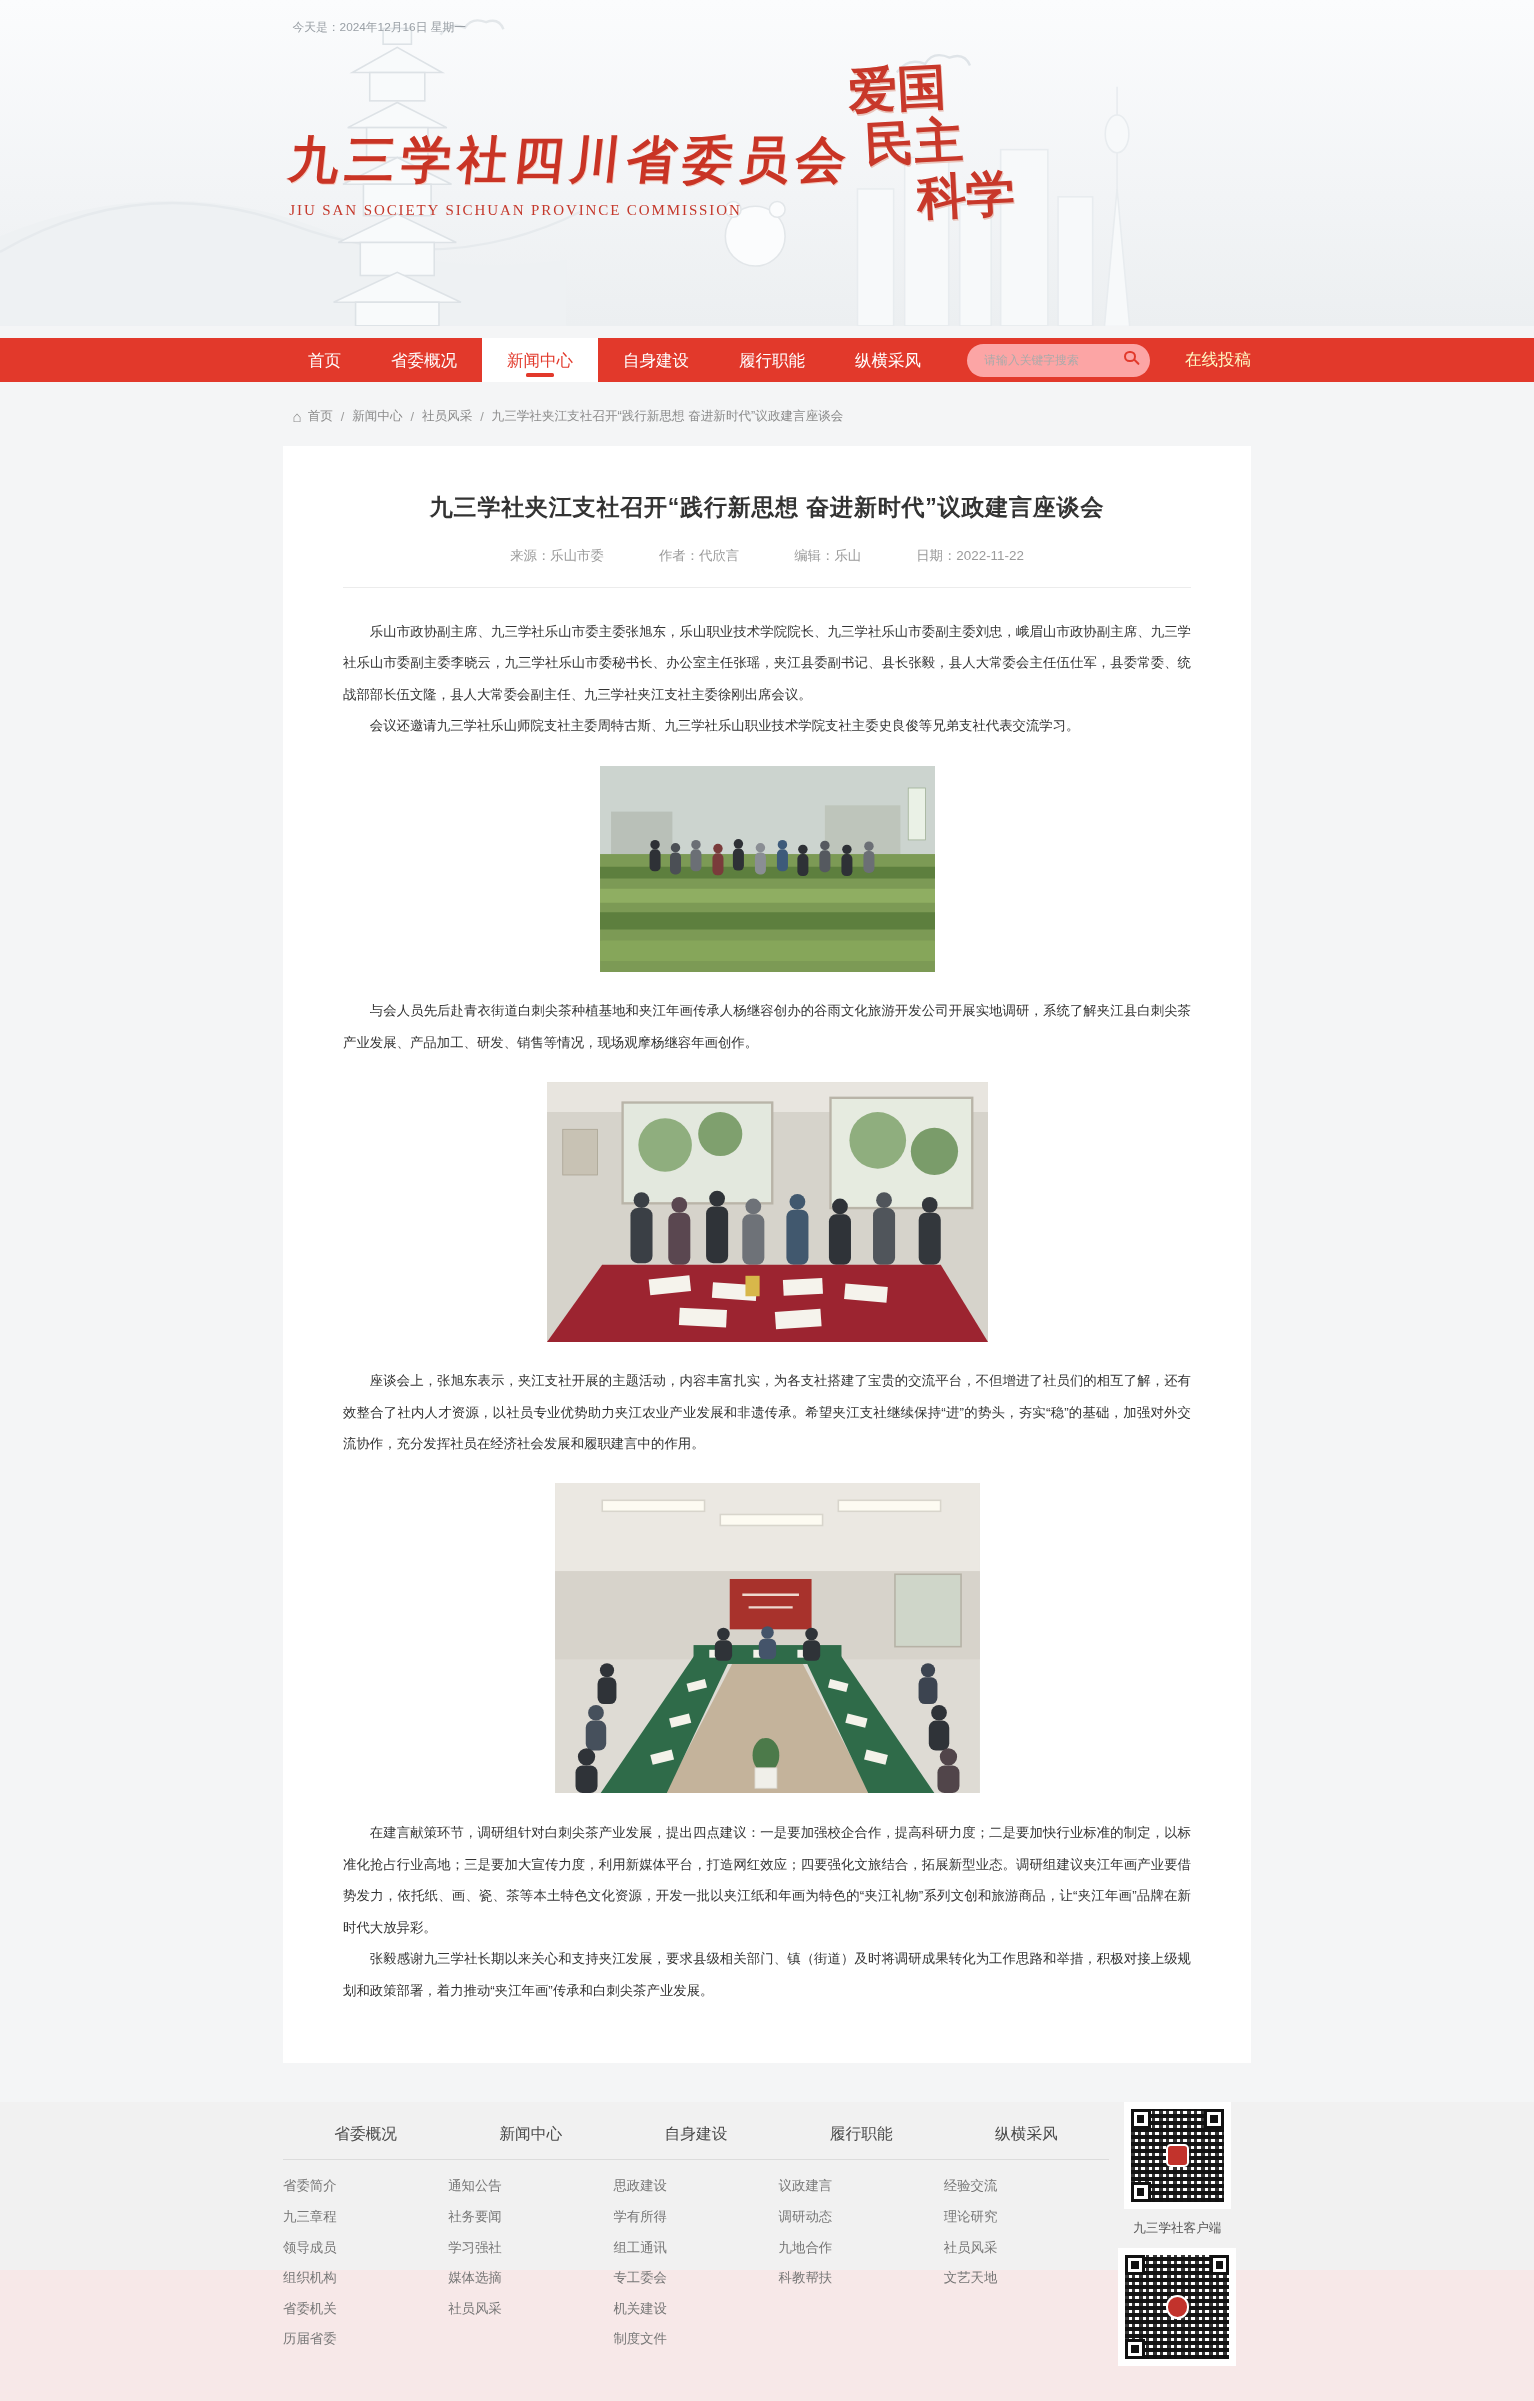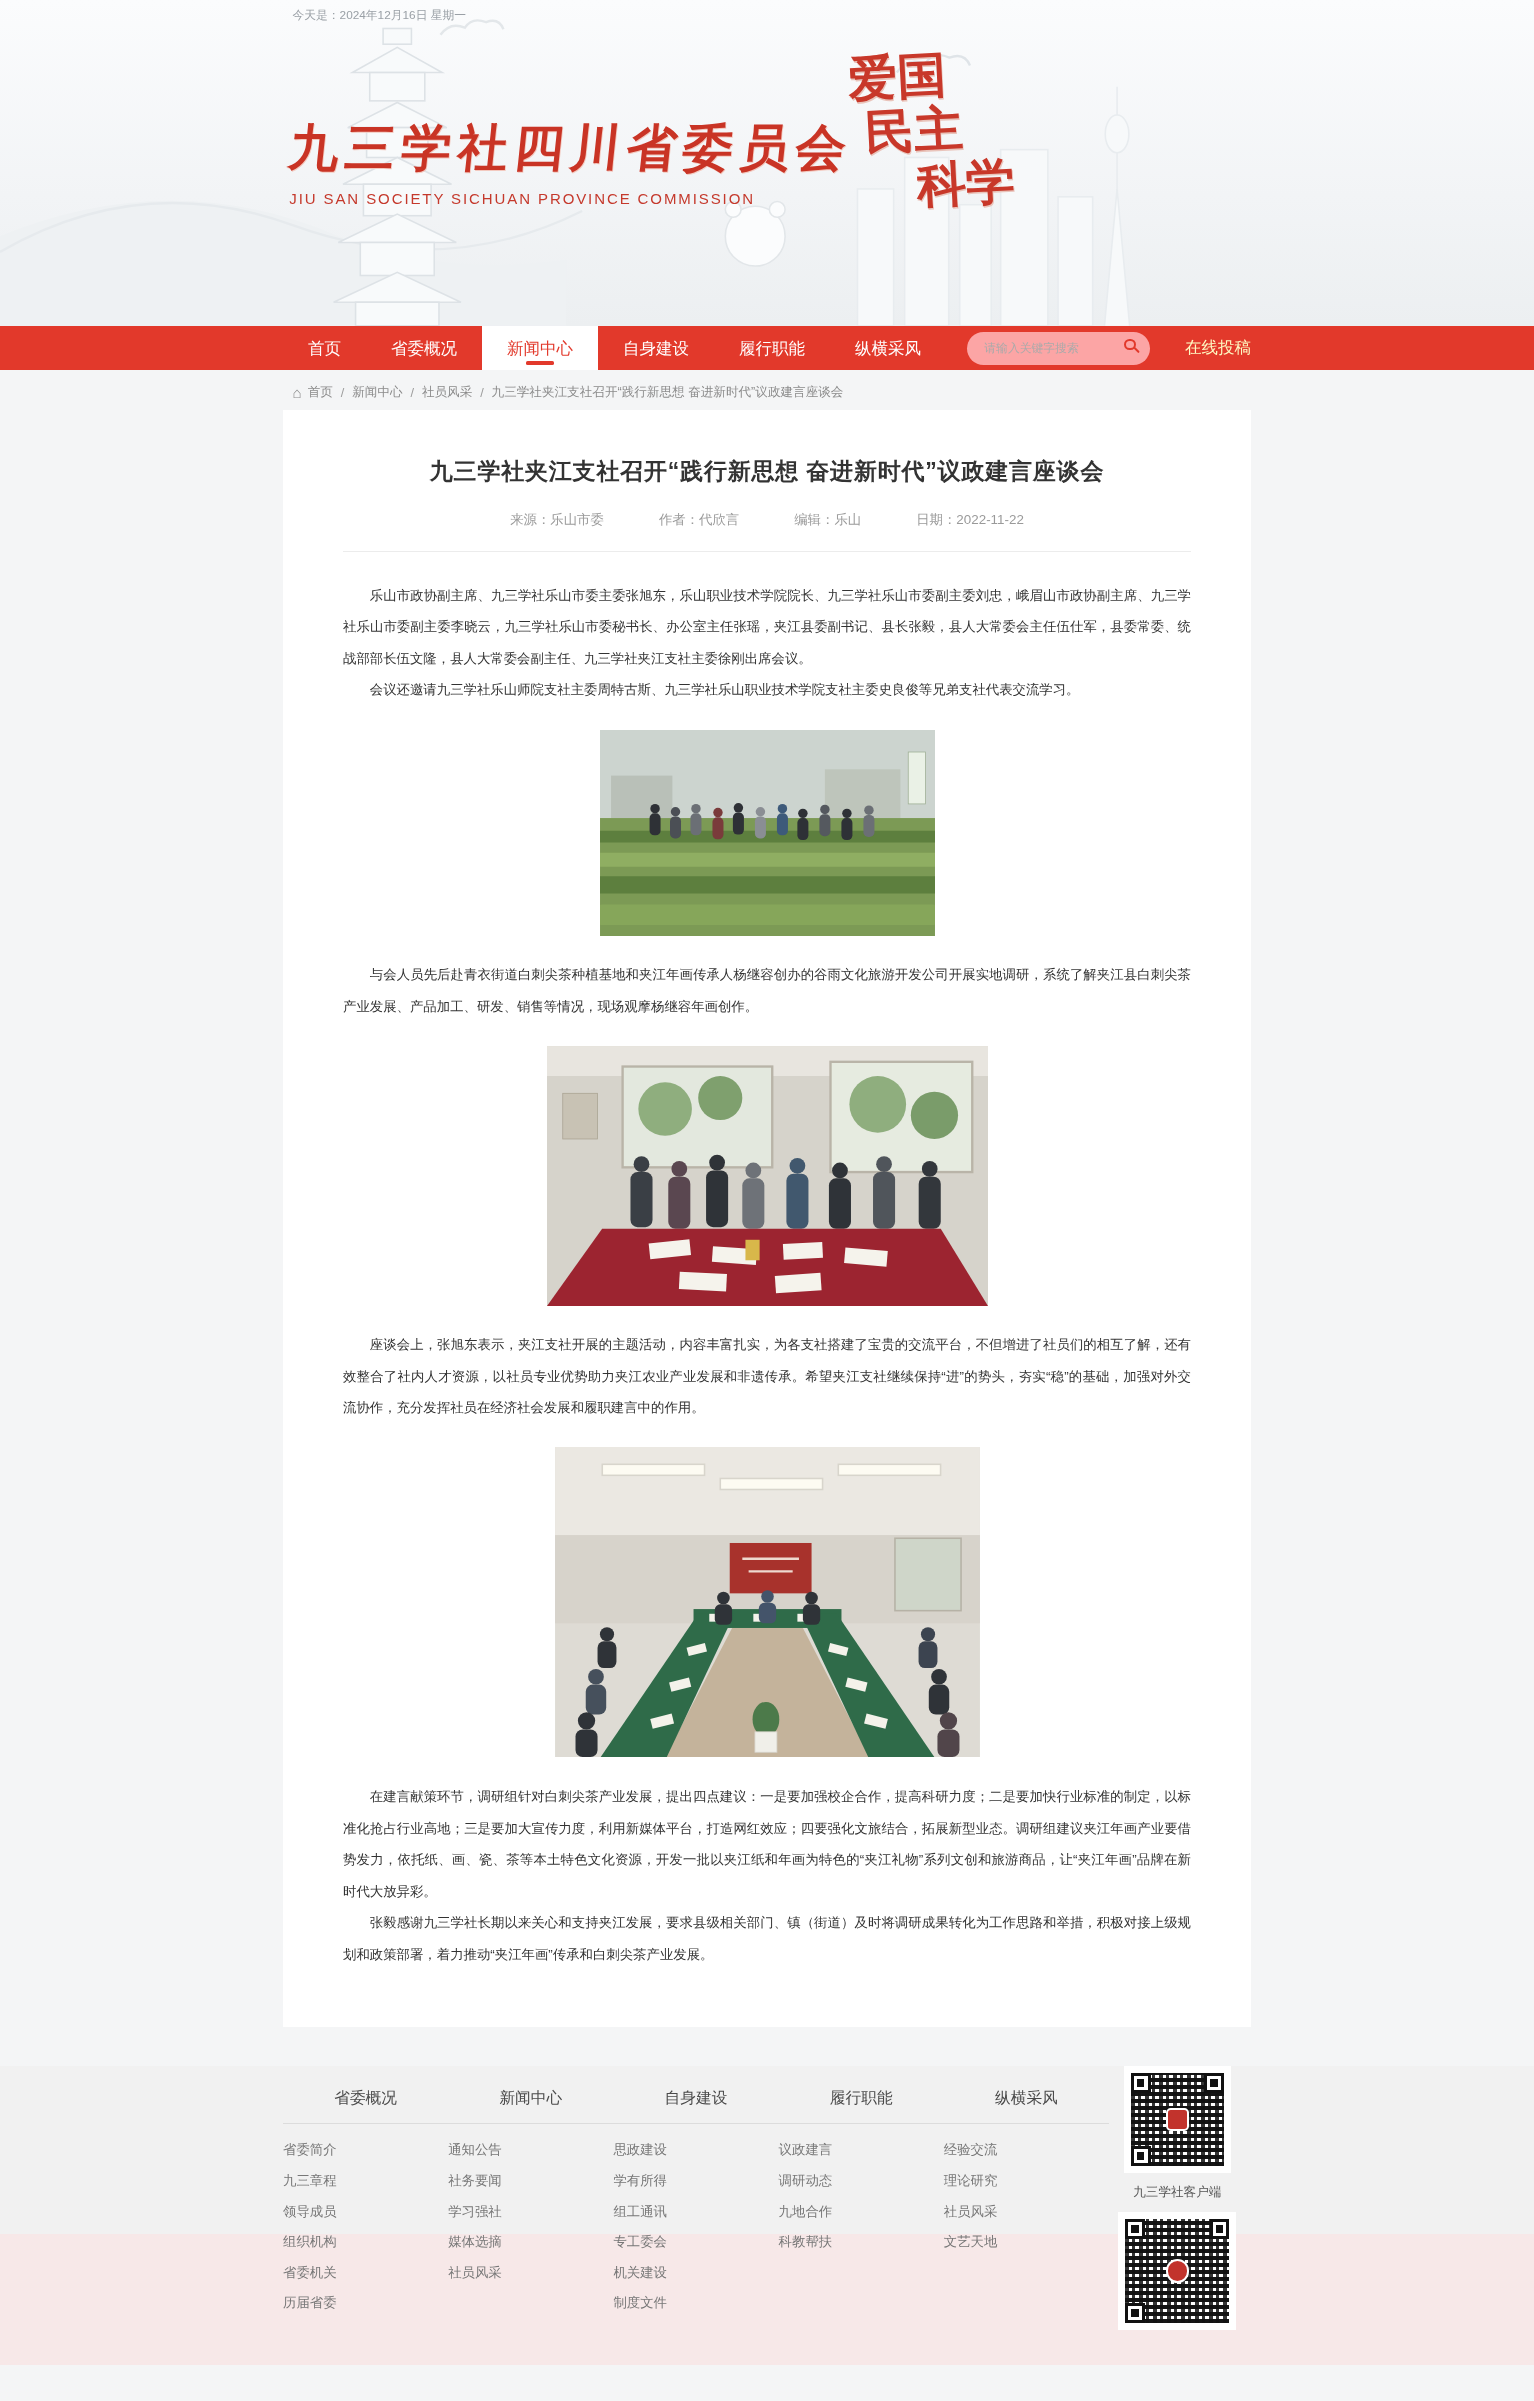--- a/index.html
+++ b/index.html
@@ -1,26 +1,26 @@
 <!DOCTYPE html>
 <html style="font-size:12.6px"><head>
 <meta charset="utf-8">
 <style>
   *{box-sizing:border-box;margin:0;padding:0}
   html,body{margin:0}
   body{width:1534px;background:#f4f5f6;font-family:"Liberation Sans",sans-serif;color:#333}
-  .container{width:968px;margin:0 auto;position:relative}
+  .container{width:968px;margin:12px auto;position:relative}
 
   
   .site-header{position:relative;height:326px;background:linear-gradient(180deg,#fbfcfd 0%,#f2f4f6 60%,#eceff1 100%);overflow:hidden}
   .header-art{position:absolute;left:0;top:0}
   .topbar-date{position:absolute;left:9.4px;top:7.9px;font-size:11.8px;color:#9aa0a6}
   .logo{position:absolute;left:6.3px;top:115px;cursor:pointer}
   .logo-cn{font-family:"DejaVu Serif",serif;font-weight:bold;font-size:50px;letter-spacing:6.3px;color:#c93425;transform:skewX(-6deg);text-shadow:0.8px 0.8px 0 #f3c9bf}
-  .logo-en{margin-top:7.9px;font-family:Liberation Sans, sans-serif;font-size:15px;letter-spacing:1.9px;color:#c5392c}
+  .logo-en{margin-top:7.9px;font-family:Liberation Serif, serif;font-size:15px;letter-spacing:1.9px;color:#c5392c}
   .calligraphy{position:absolute;right:236px;top:49px;color:#c8382a;font-family:"DejaVu Serif",serif;font-weight:bold}
   .calligraphy span{display:block;font-size:49px;line-height:1.1;transform:rotate(-3deg);text-shadow:0.8px 1.6px 0 #e9c4bb}
   .cal-2{margin-left:17.3px}
   .cal-3{margin-left:69px}
 
   
   .mainnav{background:#e2392b;height:44px}
   .nav-inner{display:flex;align-items:center;height:44px}
   .nav-item{display:block;padding:0 25px;line-height:44px;font-size:16.5px;color:#fff;text-decoration:none;cursor:pointer;position:relative}
   .nav-item.active{background:#fff;color:#e2392b}

